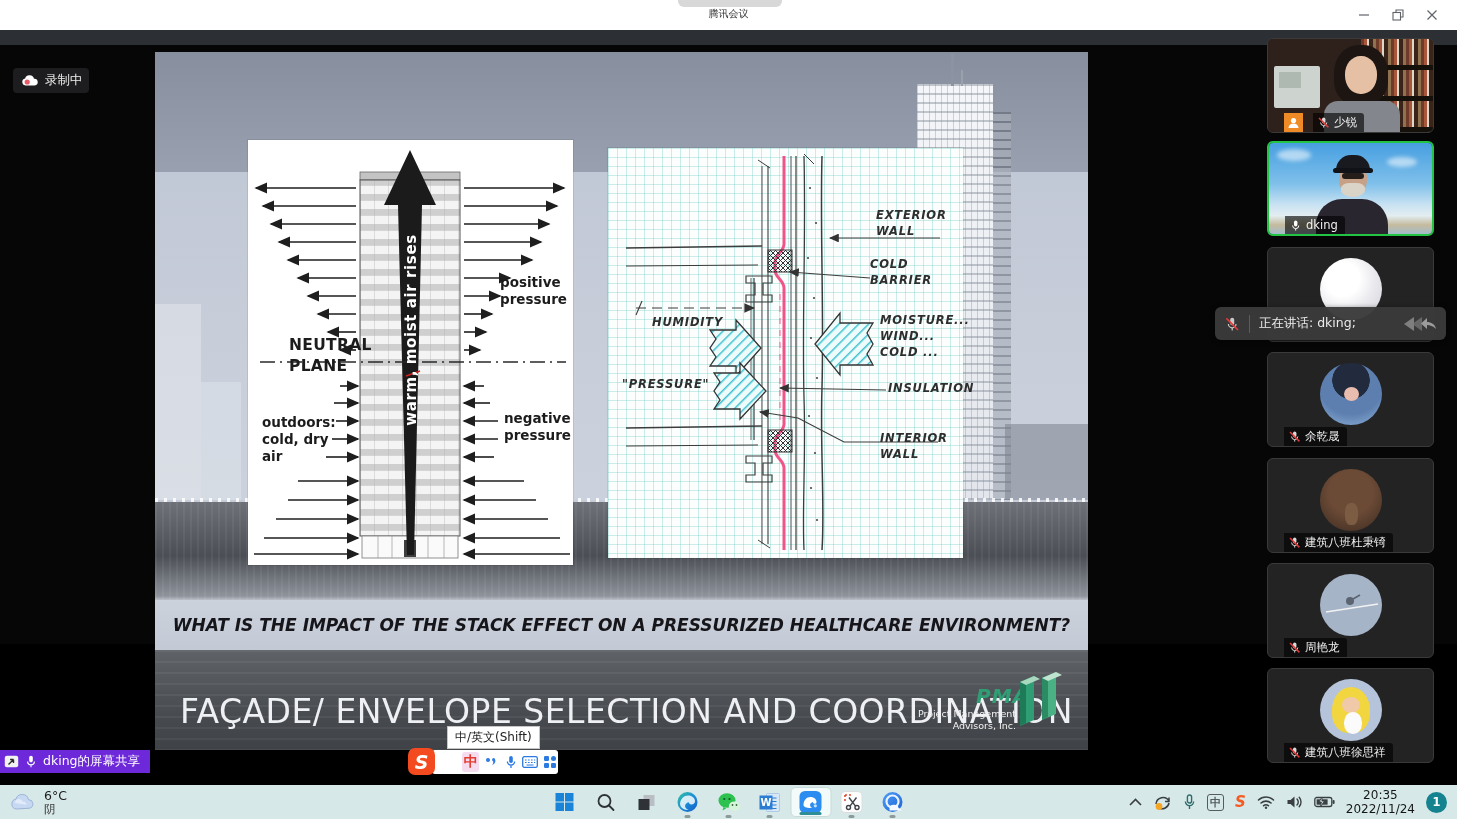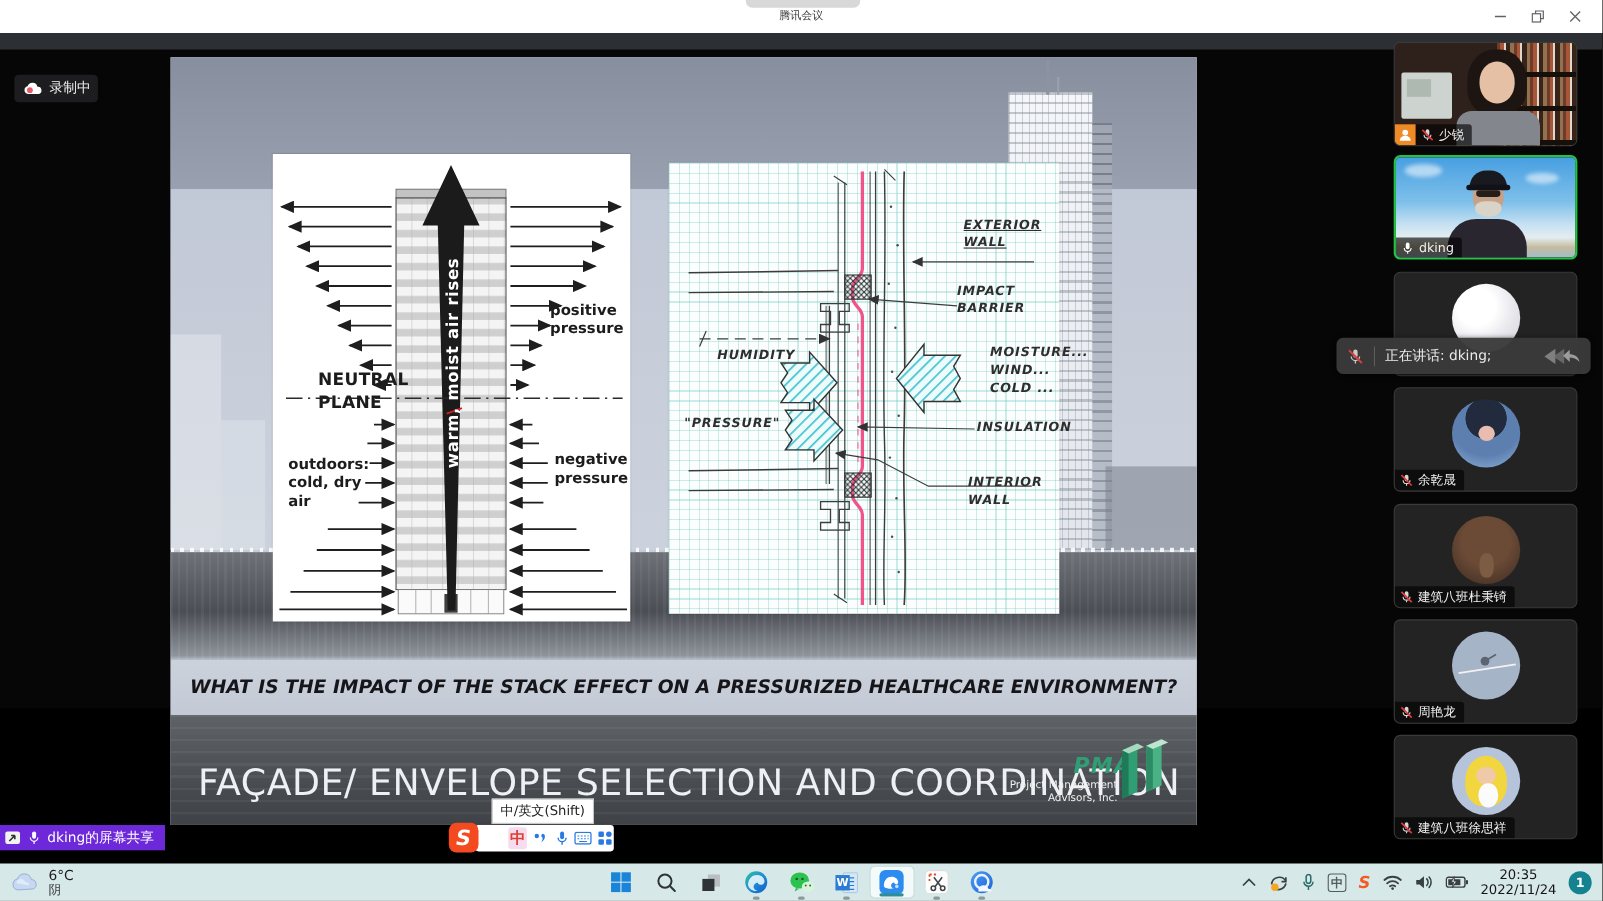--- a/index.html
+++ b/index.html
@@ -74,21 +74,21 @@
   .dlabel-bold { font-weight:800; font-size:15.5px; line-height:21px; letter-spacing:.3px; }
   .arrow-label { position:absolute; left:163px; top:190px; transform:translate(-50%,-50%) rotate(-90deg);
     white-space:nowrap; color:#fff; font-weight:800; font-size:15px; letter-spacing:.6px; }
   .sk { position:absolute; color:#2e2e2e; font-weight:600; font-style:italic; font-size:11.5px; line-height:16px; letter-spacing:.8px; }
 
   
   .sidebar { position:absolute; left:1265px; top:0; width:192px; height:755px; }
   .tile { position:absolute; left:2px; width:167px; height:95px; background:#232323; border:1px solid #3a3a3a;
     border-radius:6px; overflow:hidden; }
   .tile.speaking { border:2px solid #23c343; }
-  .badge-row { position:absolute; left:0; bottom:0; display:flex; align-items:flex-end; gap:0; z-index:3;margin-top:28px; }
+  .badge-row { position:absolute; left:16px; bottom:0; display:flex; align-items:flex-end; gap:10px; z-index:3;margin-top:28px; }
   .name-badge { display:flex; align-items:center; gap:4px; background:rgba(0,0,0,.62); border-radius:0 3px 0 0;
     padding:2px 7px 2px 4px; }
   .name-badge span { color:#f0f0f0; font-size:11.5px; }
   .host-badge { width:19px; height:19px; background:#ef8b27; display:flex; align-items:center; justify-content:center; }
   .avatar { position:absolute; left:50%; top:10px; transform:translateX(-50%); width:62px; height:62px; border-radius:50%; overflow:hidden; }
 
   
   .p1-bg { position:absolute; inset:0; background:#2e211b; }
   .p1-shelf { position:absolute; right:0; top:0; width:72px; height:95px;
     background:
@@ -388,25 +388,25 @@
           <polygon points="106,225 132,225 132,215 158,243 132,271 132,261 106,261 112,252 106,243 112,234" fill="url(#hatchC)" stroke="#333" stroke-width="1.3"></polygon>
           <polygon points="265,175 232,175 232,165 207,196 232,227 232,217 265,217 259,206 265,196 259,185" fill="url(#hatchC)" stroke="#333" stroke-width="1.3"></polygon>
 
           <line x1="28" y1="160" x2="146" y2="160" stroke="#3c3c3c" stroke-width="1.2" stroke-dasharray="10 6" marker-end="url(#sah)"></line>
           <line x1="34" y1="153" x2="28" y2="167" stroke="#3c3c3c" stroke-width="1.1"></line>
           <line x1="332" y1="90" x2="222" y2="90" stroke="#3c3c3c" stroke-width="1.1" marker-end="url(#sah)"></line>
           <line x1="262" y1="130" x2="182" y2="124" stroke="#3c3c3c" stroke-width="1.1" marker-end="url(#sah)"></line>
           <line x1="278" y1="242" x2="172" y2="240" stroke="#3c3c3c" stroke-width="1.1" marker-end="url(#sah)"></line>
           <polyline points="330,294 236,294 190,270 152,264" fill="none" stroke="#3c3c3c" stroke-width="1.1" marker-end="url(#sah)"></polyline>
         </svg>
-        <div class="sk pre" style="left:268px; top:48px;text-decoration:underline;">EXTERIOR
+        <div class="sk pre" style="left:268px; top:59px;">EXTERIOR
 WALL</div>
-        <div class="sk pre" style="left:262px; top:108px;">IMPACT
+        <div class="sk pre" style="left:262px; top:108px;">COLD
 BARRIER</div>
-        <div class="sk pre" style="left:272px; top:164px;padding-left:20px;">MOISTURE...
+        <div class="sk pre" style="left:272px; top:164px;">MOISTURE...
 WIND...
 COLD ...</div>
         <div class="sk" style="left:280px; top:232px;">INSULATION</div>
         <div class="sk pre" style="left:272px; top:282px;">INTERIOR
 WALL</div>
         <div class="sk" style="left:44px; top:166px;">HUMIDITY</div>
         <div class="sk" style="left:14px; top:228px;">"PRESSURE"</div>
       </div>
     </div>
 

